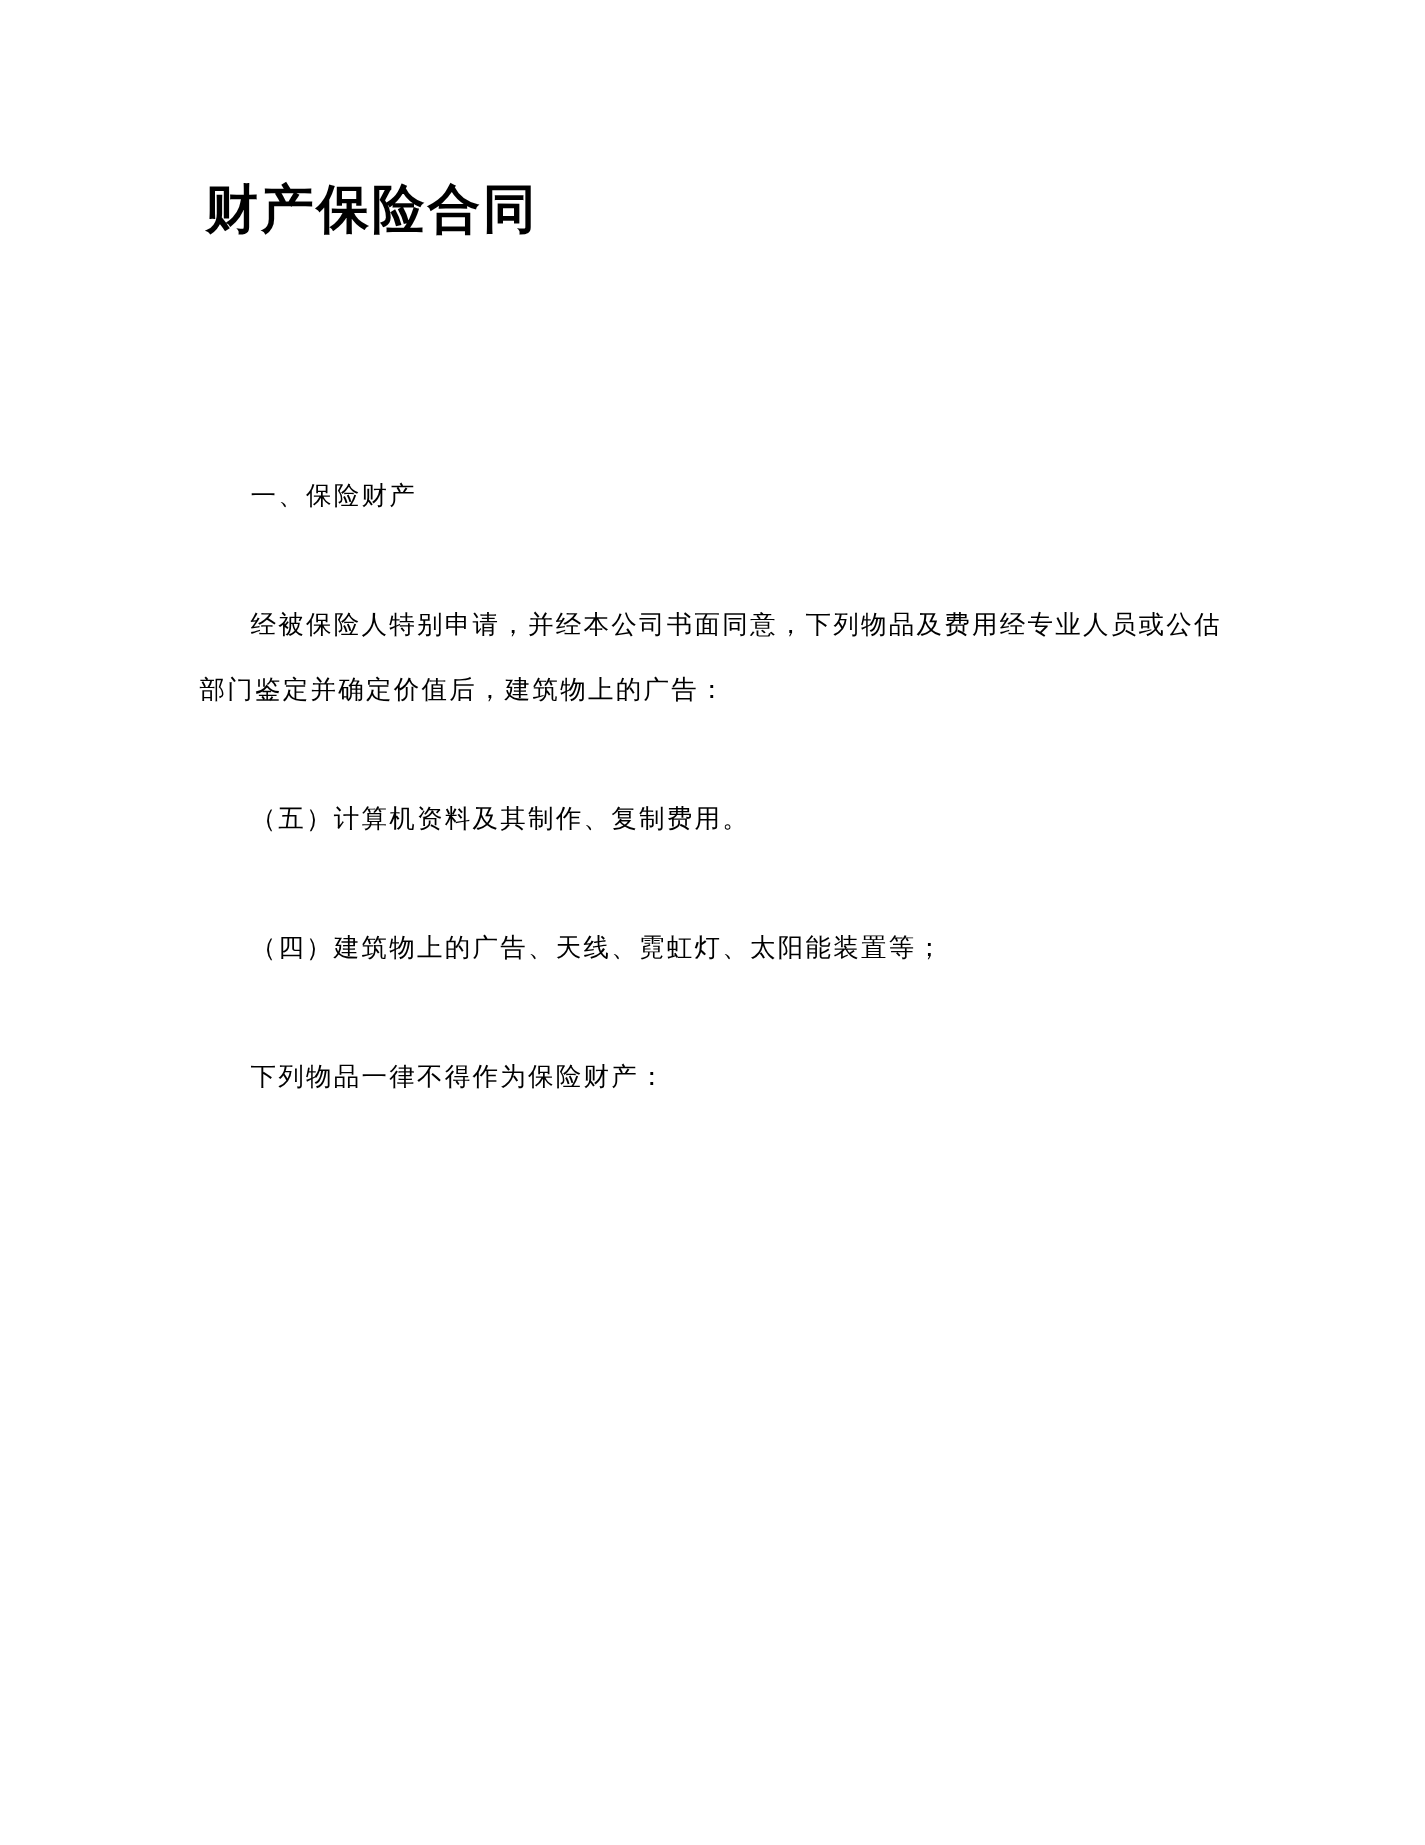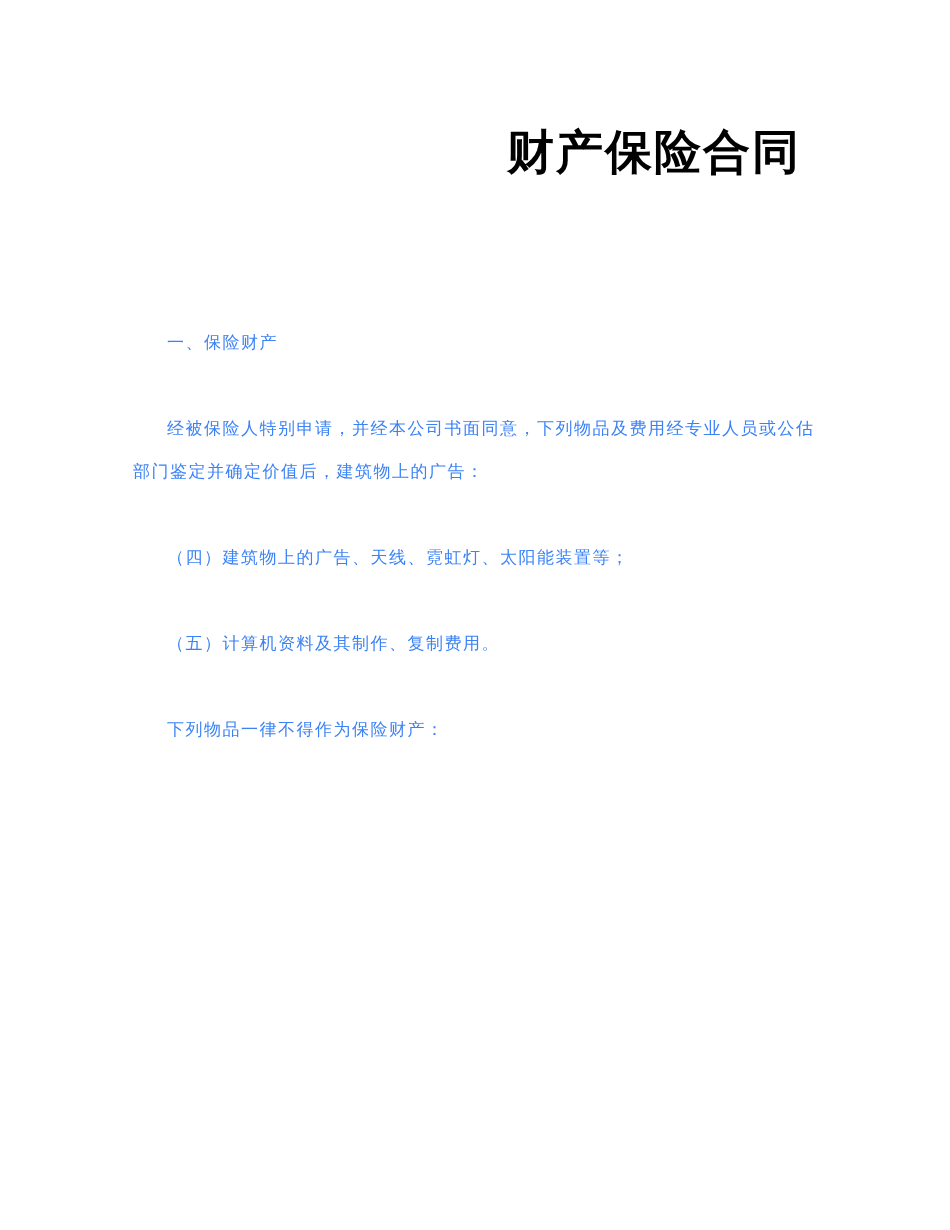--- a/index.html
+++ b/index.html
@@ -14,60 +14,60 @@
     height: 1230px;
     margin: 0 auto;
     background: #ffffff;
     box-sizing: border-box;
     padding: 112px 133px 0 133px;
     overflow: hidden;
     color: #000000;
     font-family: "Liberation Serif", serif;
   }
   .doc-title {
-    margin: 16px;
-    text-align: right;
+    margin: 4px;
+    text-align: left;
     font-family: "Liberation Sans", sans-serif;
     font-weight: 700;
-    font-size: 47px;
+    font-size: 35px;
     line-height: 48px;
     letter-spacing: 2px;
     color: #000000;
   }
   .doc-body {
     margin-top: 145px;
   }
   .para {
     margin: 43px 0 0 0;
     font-size: 17px;
     line-height: 43px;
     letter-spacing: 1.5px;
     text-indent: 2em;
     text-align: left;
     word-break: break-all;
-    color: #3b82f6;
+    color: #000000;
   }
   .para:first-child {
     margin-top: 0;
   }
 </style>
 </head>
 <body>
 
 <div class="page">
   <h1 class="doc-title">财产保险合同</h1>
 
   <div class="doc-body">
     <p class="para">一、保险财产</p>
 
 
     <p class="para">经被保险人特别申请，并经本公司书面同意，下列物品及费用经专业人员或公估部门鉴定并确定价值后，建筑物上的广告：</p>
 
 
 
 
+    <p class="para">（五）计算机资料及其制作、复制费用。</p>
+
     <p class="para">（四）建筑物上的广告、天线、霓虹灯、太阳能装置等；</p>
-
-    <p class="para">（五）计算机资料及其制作、复制费用。</p>
 
     <p class="para">下列物品一律不得作为保险财产：</p>
   </div>
 </div>
 
 </body></html>

